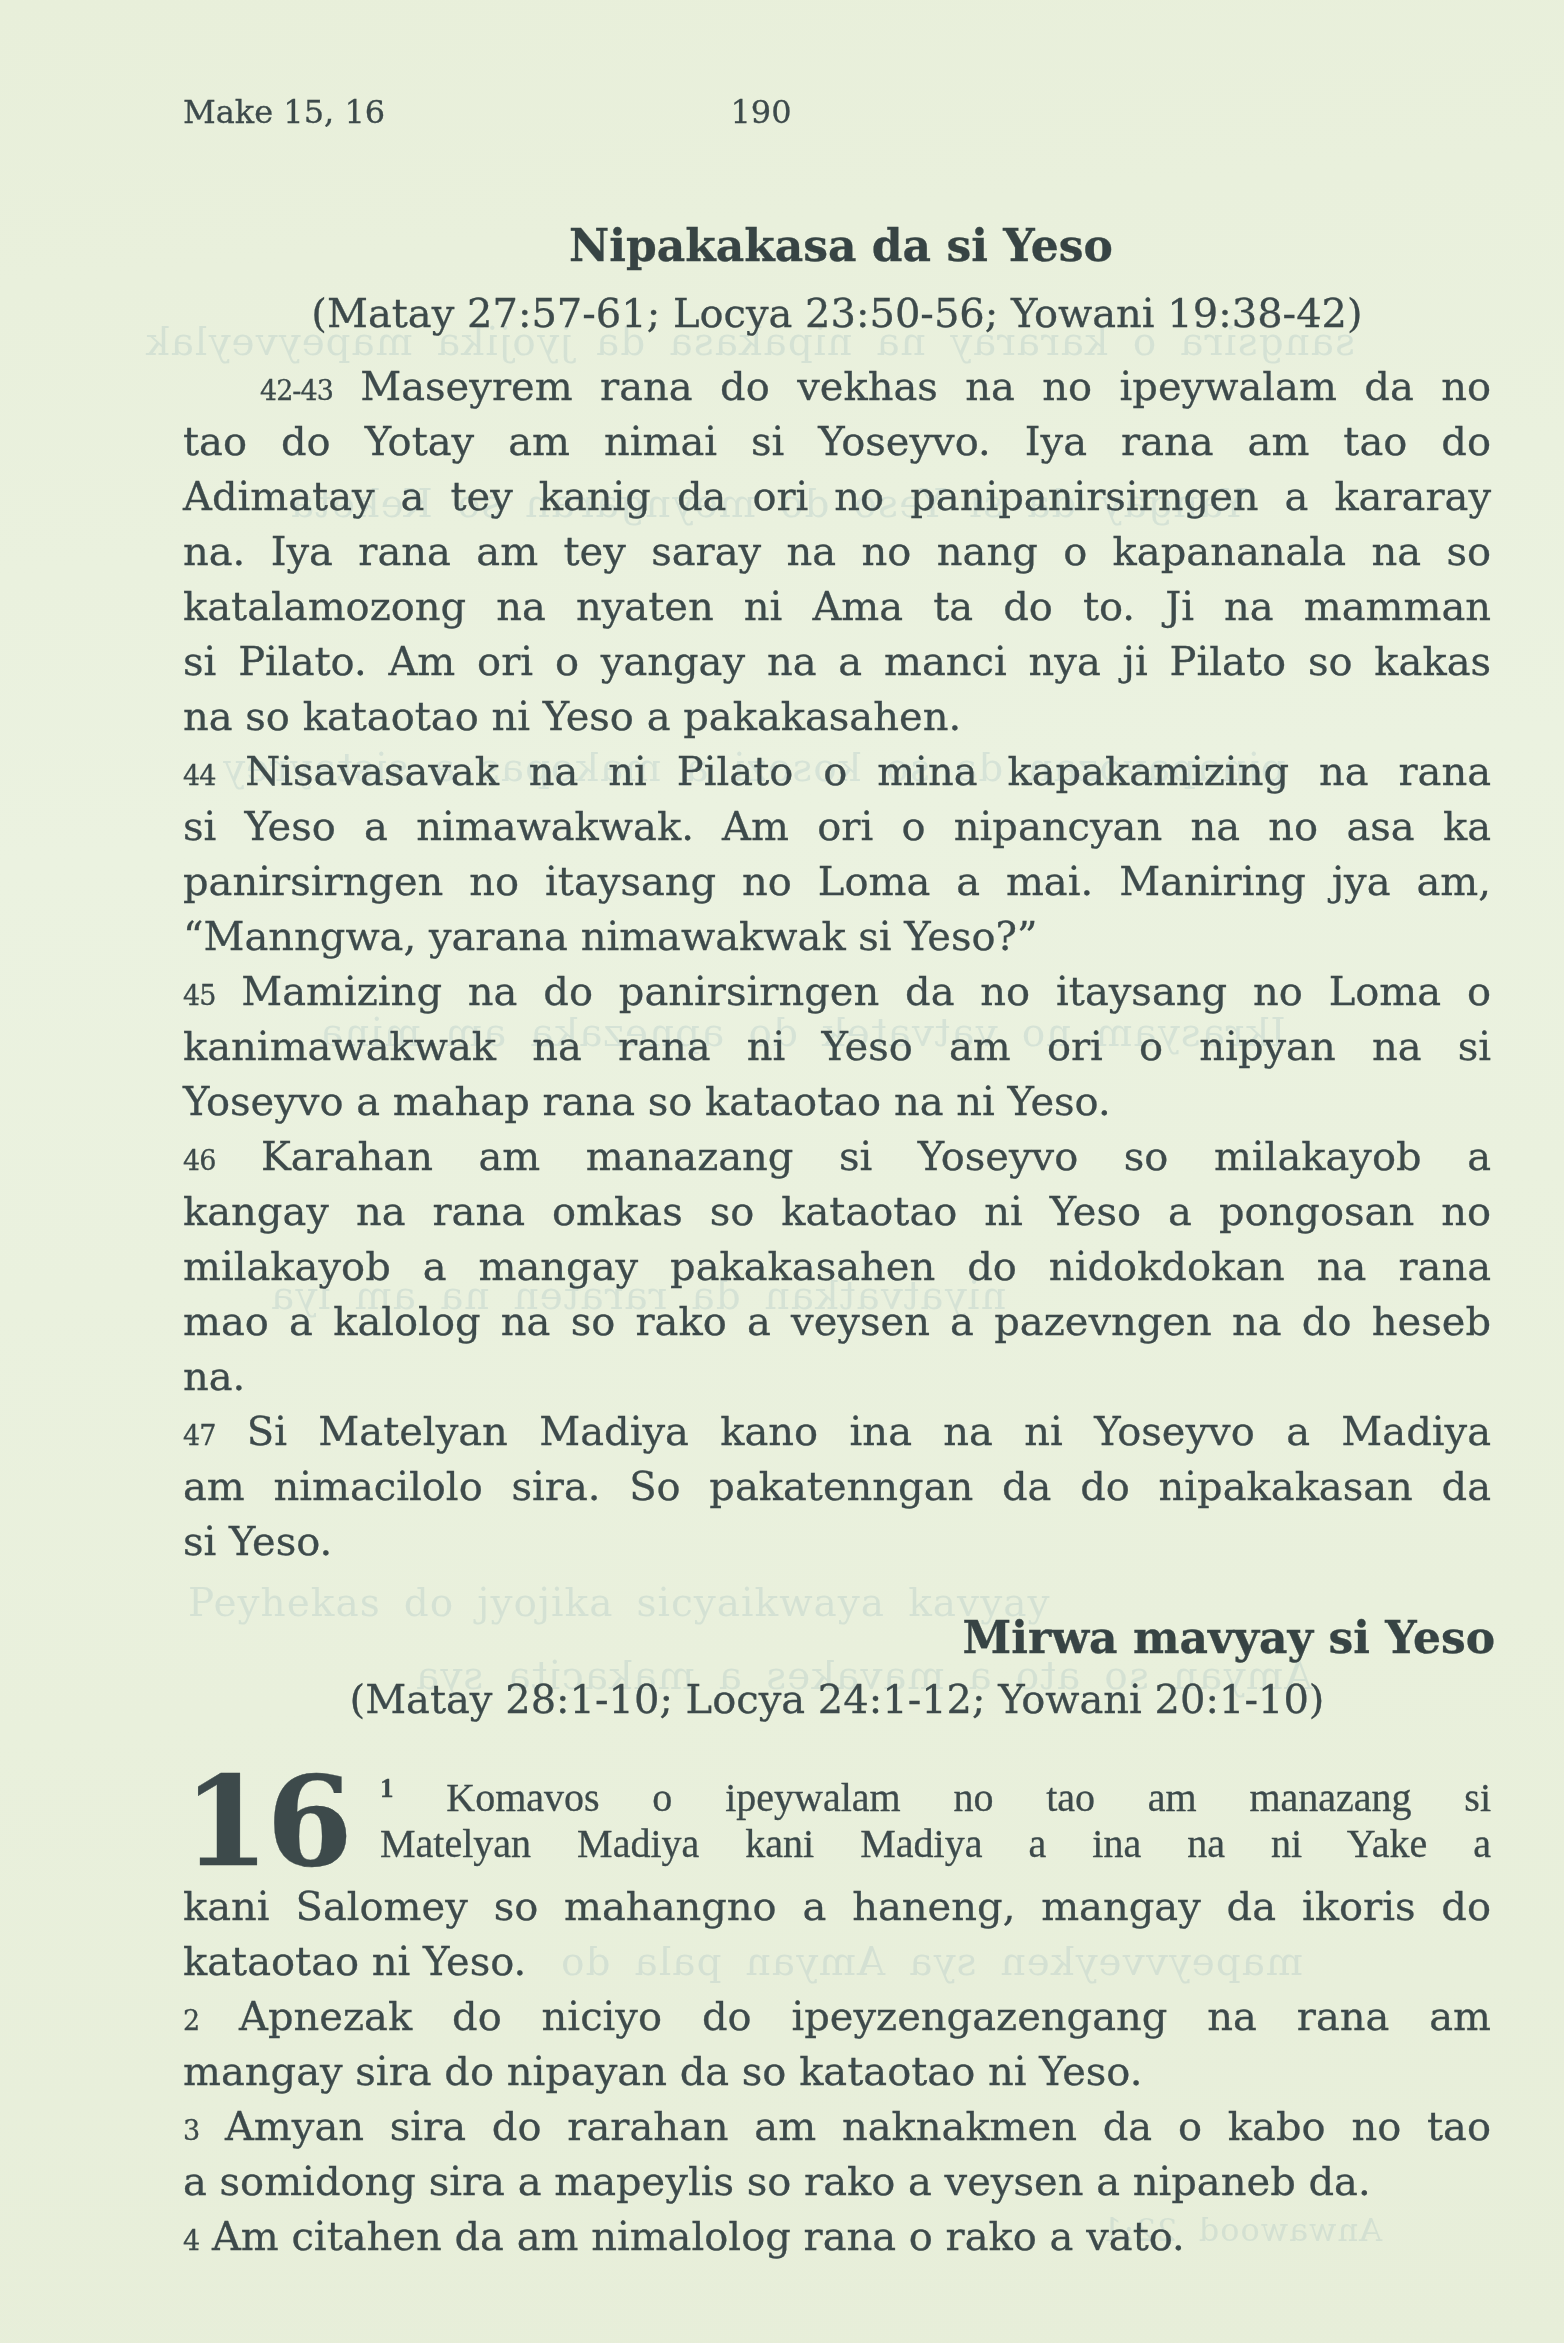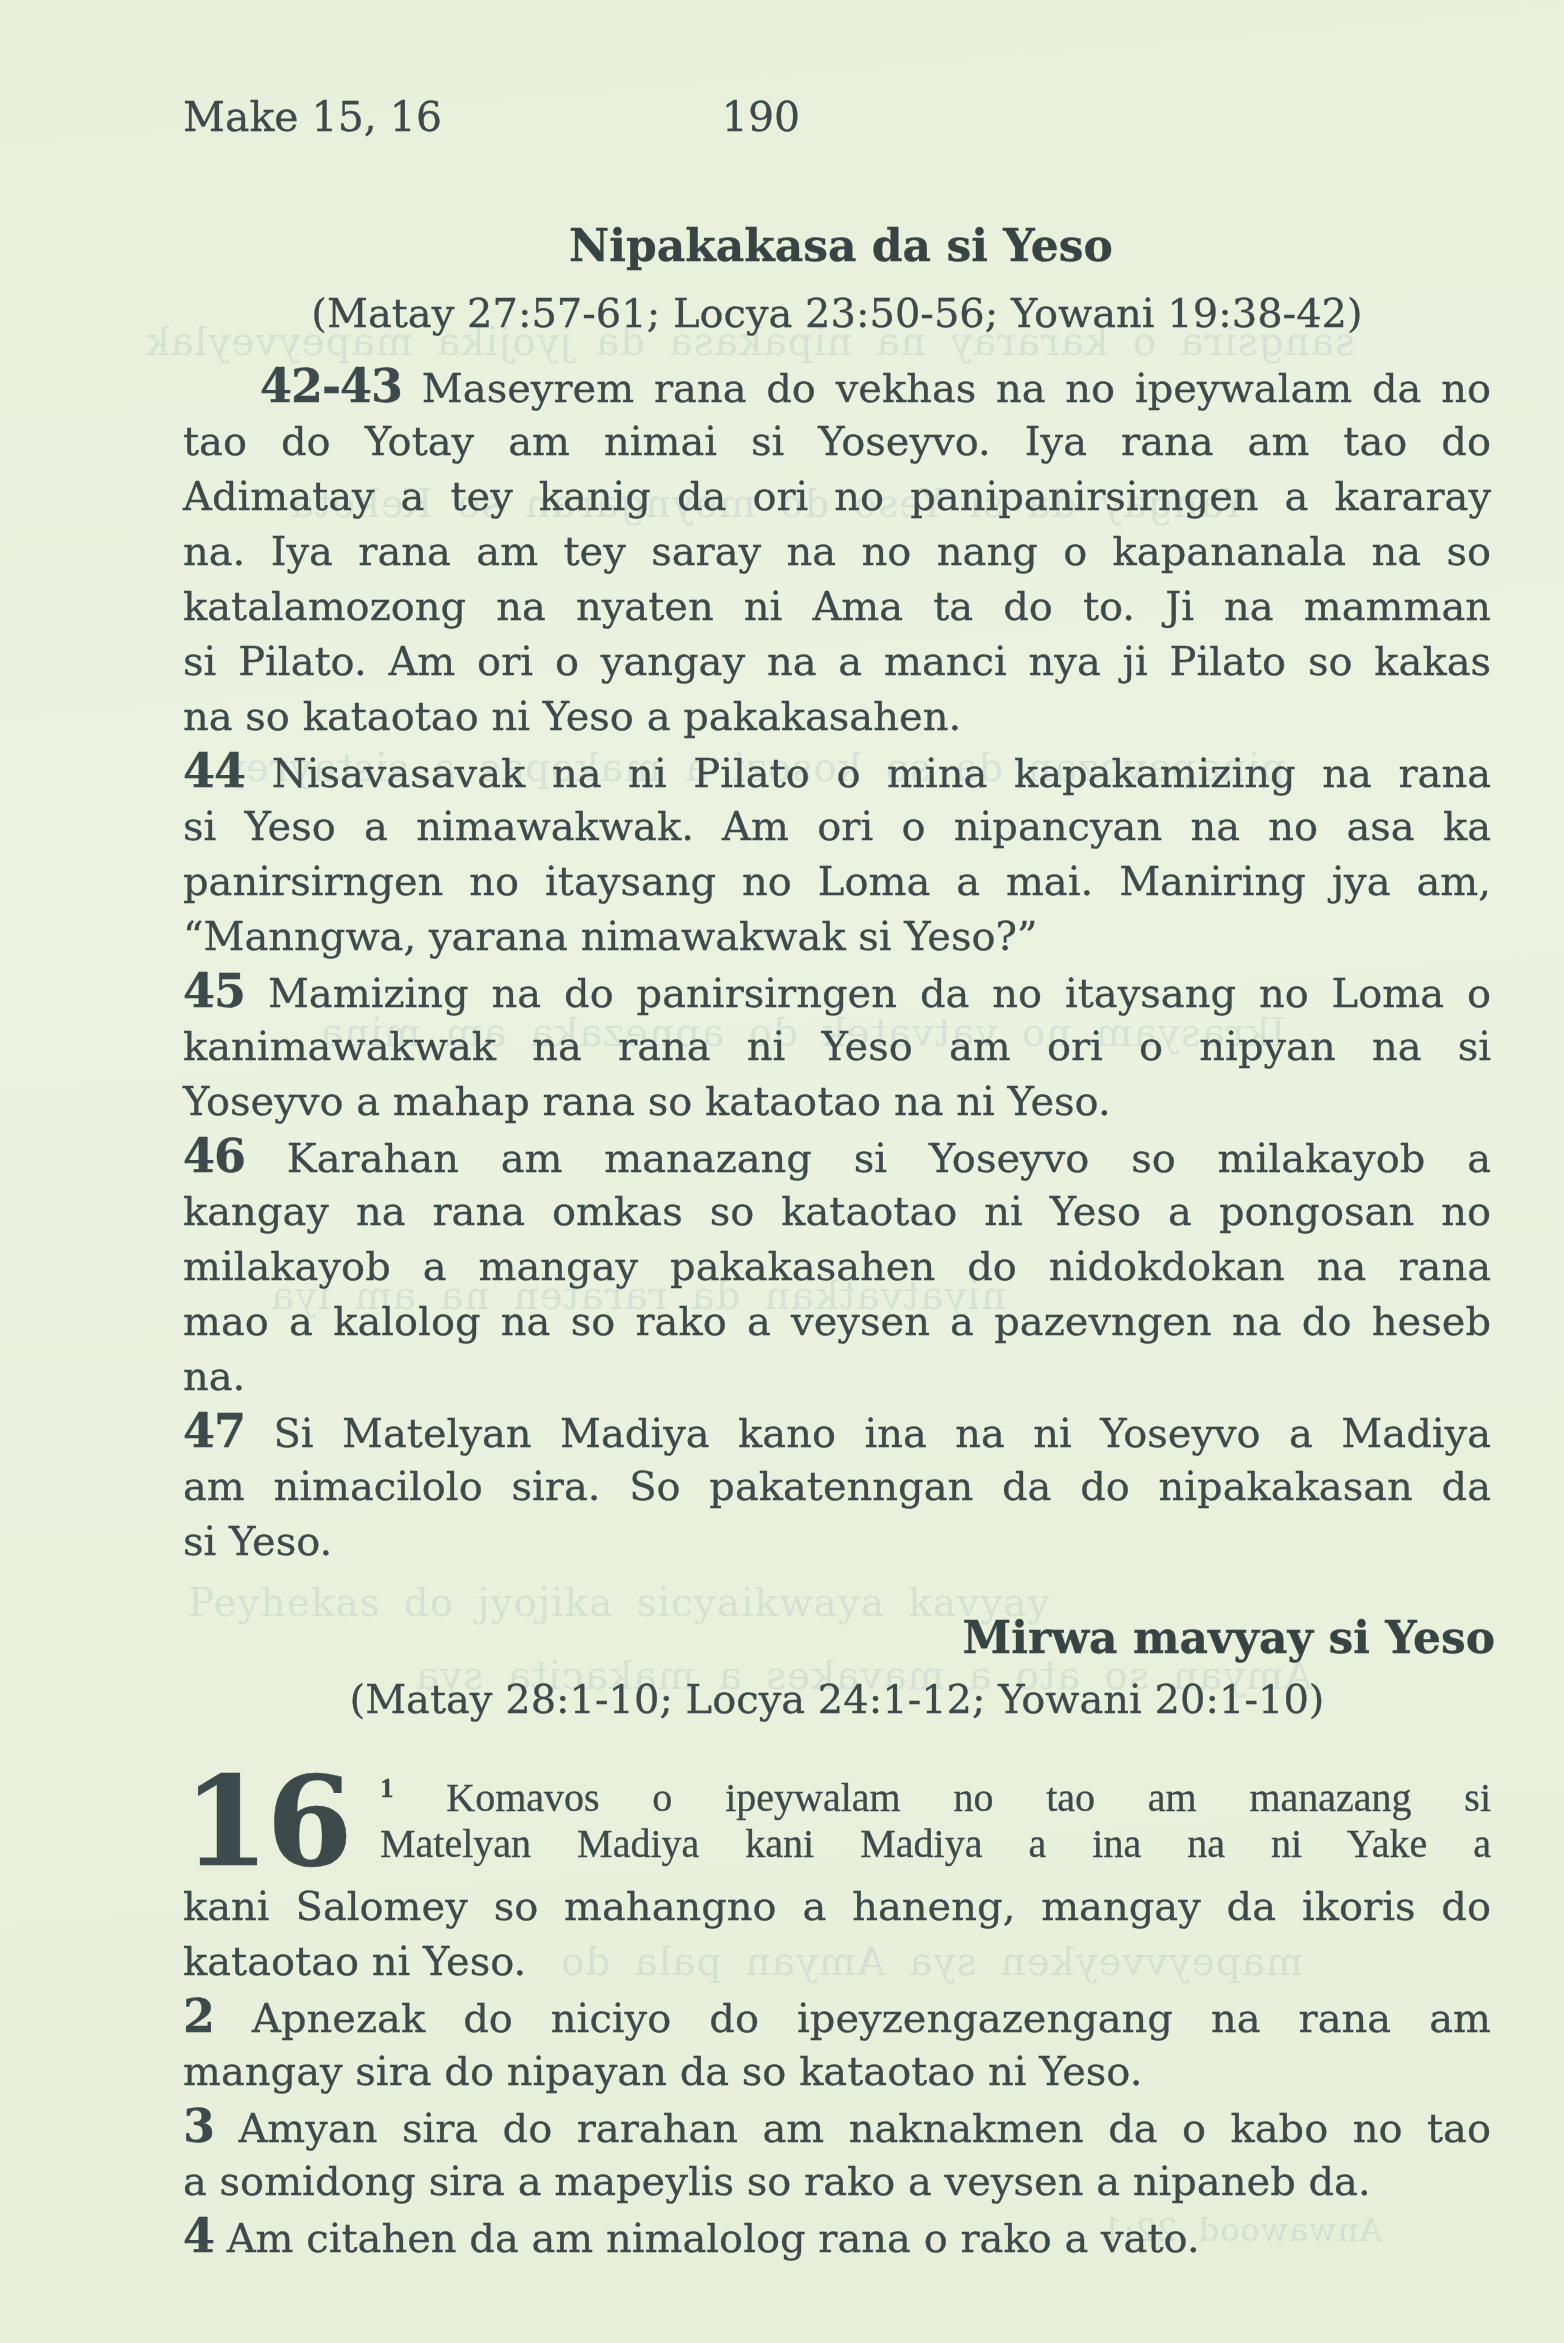--- a/index.html
+++ b/index.html
@@ -20,41 +20,41 @@
     opacity:0.22;
     filter:blur(0.7px);
     font-size:39px;
     letter-spacing:1px;
     word-spacing:9.7px;
   }
   .ghost.mir{transform:scaleX(-1);}
   .ghost.small{font-size:32px;}
   .content{position:absolute;left:183px;top:0;width:1308px;height:100%;z-index:1;}
   .ink{-webkit-text-stroke:0.3px #3d4a4b;}
-  .running-head{position:absolute;top:93px;left:0;width:100%;height:48px;font-size:41px;}
+  .running-head{position:absolute;top:93px;left:0;width:100%;height:48px;font-size:32px;}
   .rh-left{position:absolute;left:0;top:0;}
   .rh-num{position:absolute;left:520px;top:0;width:116px;text-align:center;}
   .sec-head{position:absolute;left:4px;width:100%;text-align:center;font-weight:bold;font-size:44px;color:#37 4444;}
   .sec-head{color:#374444;}
   .sec-refs{position:absolute;left:0;width:100%;text-align:center;font-size:40px;}
   .head1{top:220px;}
   .refs1{top:290px;}
   .head2{top:1612px;text-align:right;}
   .refs2{top:1676px;}
   .body1{position:absolute;left:0;top:359px;width:1308px;}
   .body2{position:absolute;left:0;top:1761px;width:1308px;}
   .bl{
     height:55px;line-height:55px;
     font-size:40px;
     text-justify:inter-word;
   }
   .j{text-align:justify;text-align-last:justify;}
   .last{text-align:left;}
   .ind{padding-left:77px;}
-  .vnum{font-weight:bold;font-size:46px;letter-spacing:-1px;margin-top:36px;}
+  .vnum{font-weight:normal;font-size:27px;letter-spacing:-1px;margin-top:36px;}
   .sup{font-weight:bold;font-size:27px;vertical-align:13.5px;}
   .chapline{display:flex;gap:44px;}
   .chapnum{
     width:153px;flex:0 0 153px;
     font-size:124px;line-height:114px;
     font-weight:bold;letter-spacing:-2.9px;
     padding-top:3.9px;
   }
   .chapfirst{flex:1 1 auto;min-width:0;font-family:Liberation Serif, serif;}
 </style>

